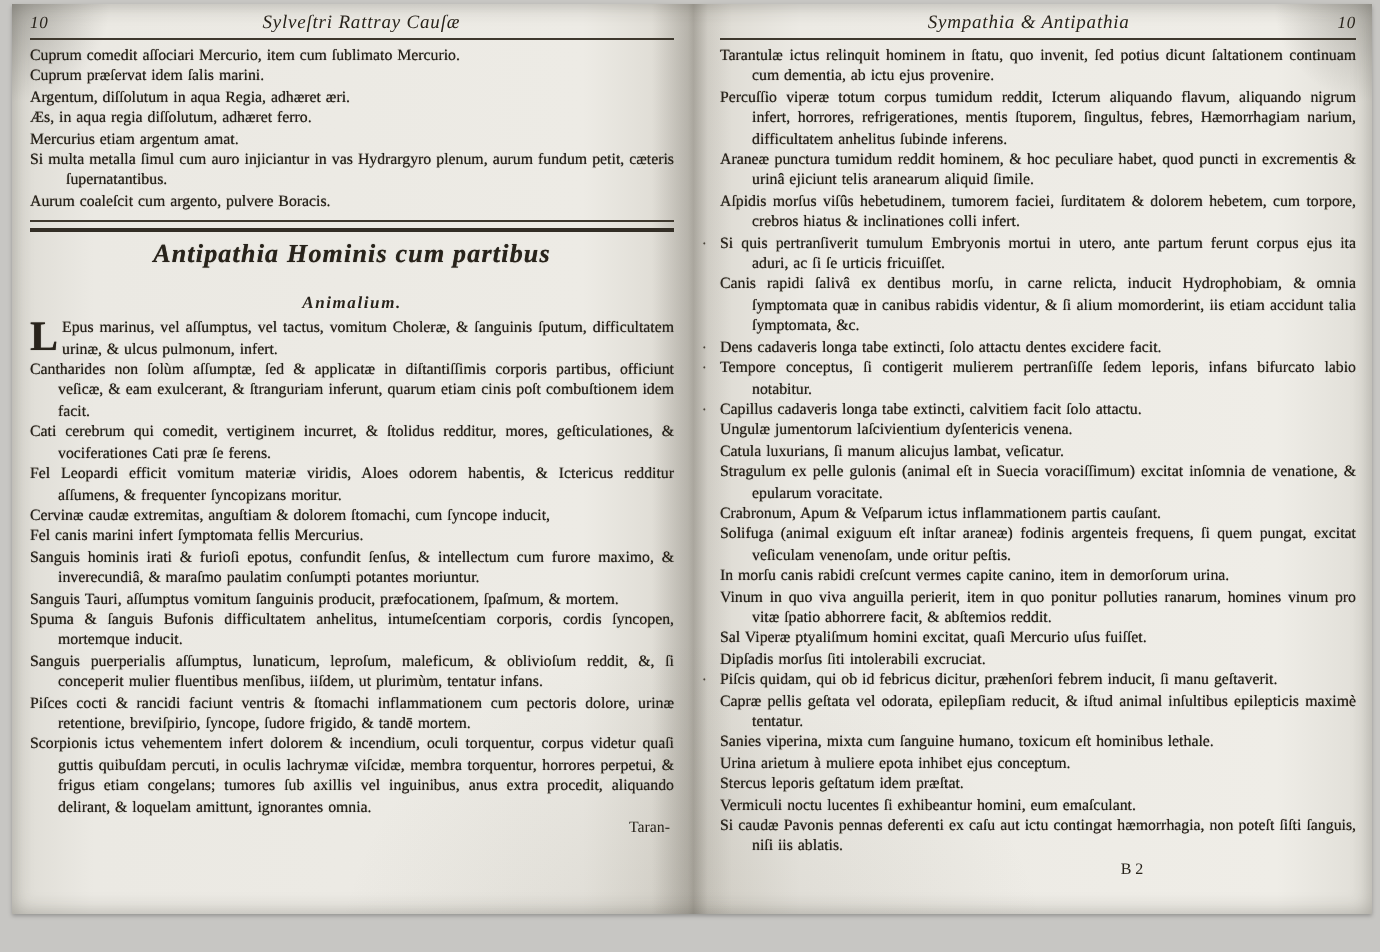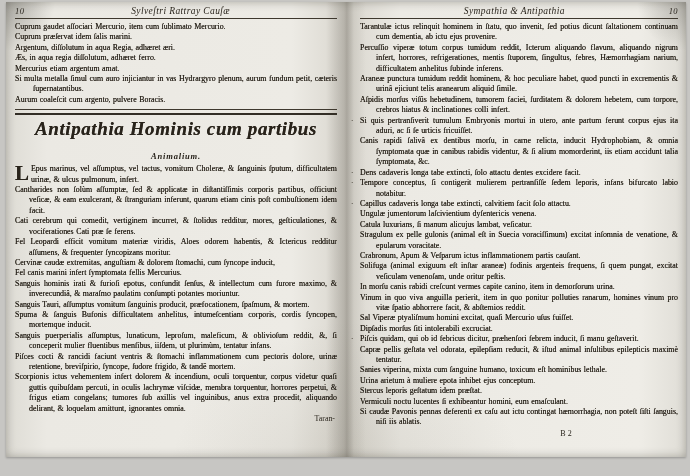--- a/index.html
+++ b/index.html
@@ -37,21 +37,21 @@
   .p{
     margin:0; font-size:7.9px; line-height:10.4px; text-align:justify;
     padding-left:14px; text-indent:-14px; letter-spacing:0px; word-spacing:.5px;
     text-shadow:0 0 .4px rgba(45,38,28,.85);
   }
   .minerals .p{ padding-left:18px; text-indent:-18px; }
   .page-right .p{ padding-left:16px; text-indent:-16px; position:relative; }
 
   .double-rule{ height:3px; border-top:1px solid #3e382e; border-bottom:2px solid #332e26; margin:4px 0 3px 0; }
   .section-title{
-    text-align:center; font-style:italic; font-weight:bold; font-size:19px;
+    text-align:center; font-style:italic; font-weight:bold; font-size:13px;
     letter-spacing:.6px; margin:2px 0 0 0; text-shadow:0 0 .4px rgba(45,38,28,.85);
   }
   .section-subtitle{
     text-align:center; font-style:italic; font-weight:bold; font-size:8.5px;
     margin:11px 0 3px 0; letter-spacing:.8px;
   }
   .dropcap{
     float:left; font-size:21px; line-height:19px; padding:0 2px 0 0; font-weight:bold;
   }
   .first-entry{ padding-left:0; text-indent:0; }
@@ -69,21 +69,21 @@
 <div class="scan">
   <div class="spread">
 
     <div class="page page-left">
       <div class="running-head">
         <span class="folio">10</span>
         <span class="head-title">Sylveſtri Rattray Cauſæ</span>
       </div>
 
       <div class="minerals">
-        <p class="p">Cuprum gaudet aſſociari Mercurio, item cum ſublimato Mercurio.</p>
+        <p class="p">Cuprum comedit aſſociari Mercurio, item cum ſublimato Mercurio.</p>
         <p class="p">Cuprum præſervat idem ſalis marini.</p>
         <p class="p">Argentum, diſſolutum in aqua Regia, adhæret æri.</p>
         <p class="p">Æs, in aqua regia diſſolutum, adhæret ferro.</p>
         <p class="p">Mercurius etiam argentum amat.</p>
         <p class="p">Si multa metalla ſimul cum auro injiciantur in vas Hydrargyro plenum, aurum fundum petit, cæteris ſupernatantibus.</p>
         <p class="p">Aurum coaleſcit cum argento, pulvere Boracis.</p>
       </div>
 
       <div class="double-rule"></div>
       <div class="section-title">Antipathia Hominis cum partibus</div>

